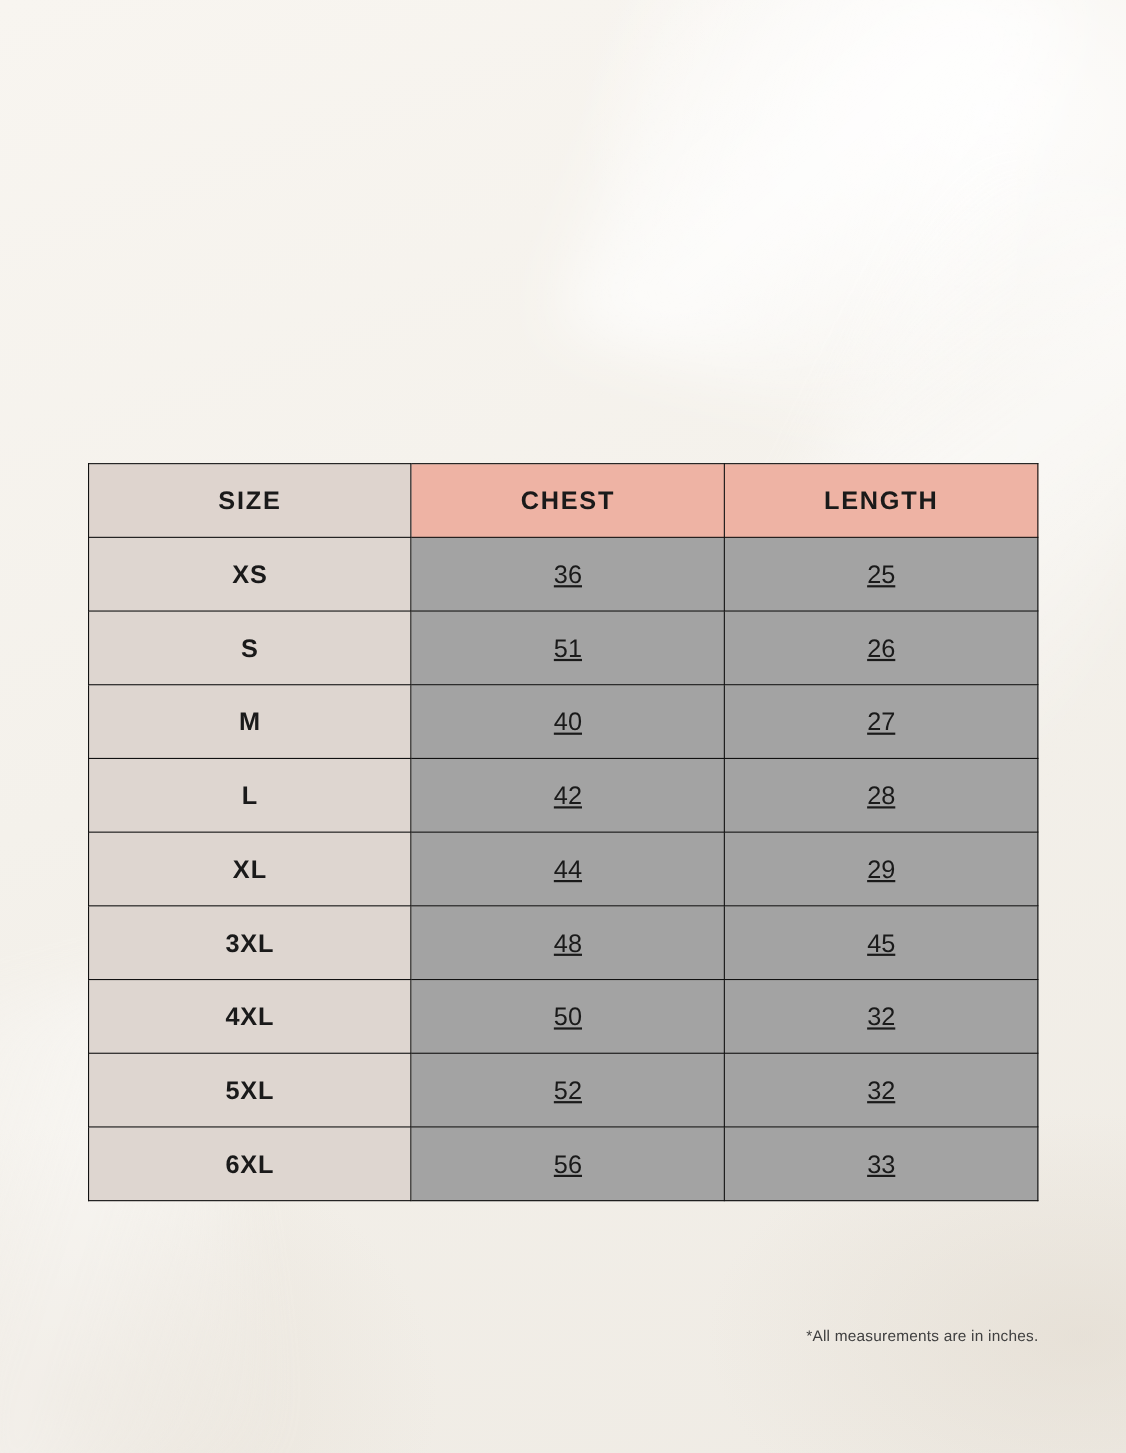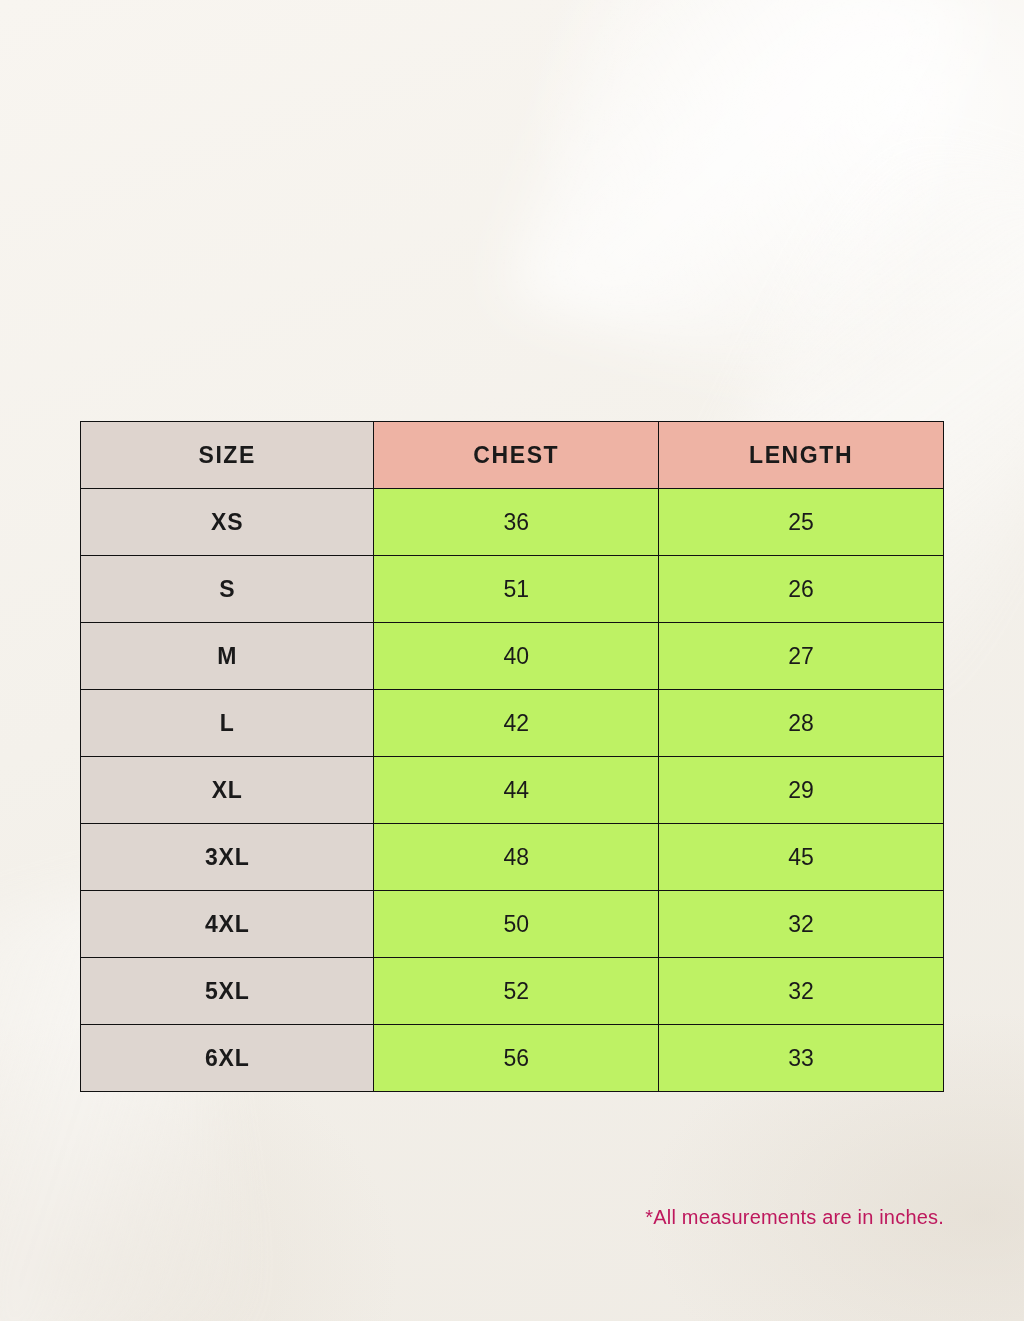--- a/index.html
+++ b/index.html
@@ -103,30 +103,31 @@
   }
   th.h-size { background: #ded4ce; }
   th.h-chest, th.h-length { background: #eeb3a4; margin-top: 33px; }
 
   td.cell-size {
     background: #ded6d0;
     font-weight: 700;
     letter-spacing: 0.8px;
   }
   td.cell-val {
-    background: #bef264;
+    background: #a3a3a3;
     font-weight: 400;
+    text-decoration: underline;
   }
 
   .footnote {
     position: absolute;
     right: 80px;
     top: 1206px;
-    font-size: 20px;
-    color: #be185d;
+    font-size: 14px;
+    color: #404040;
     letter-spacing: 0.2px;
   }
 </style>
 </head>
 <body>
 
 <div class="page">
   <div class="bg-sweep"></div>
   <div class="bg-streak streak-a"></div>
   <div class="bg-streak streak-b"></div>

